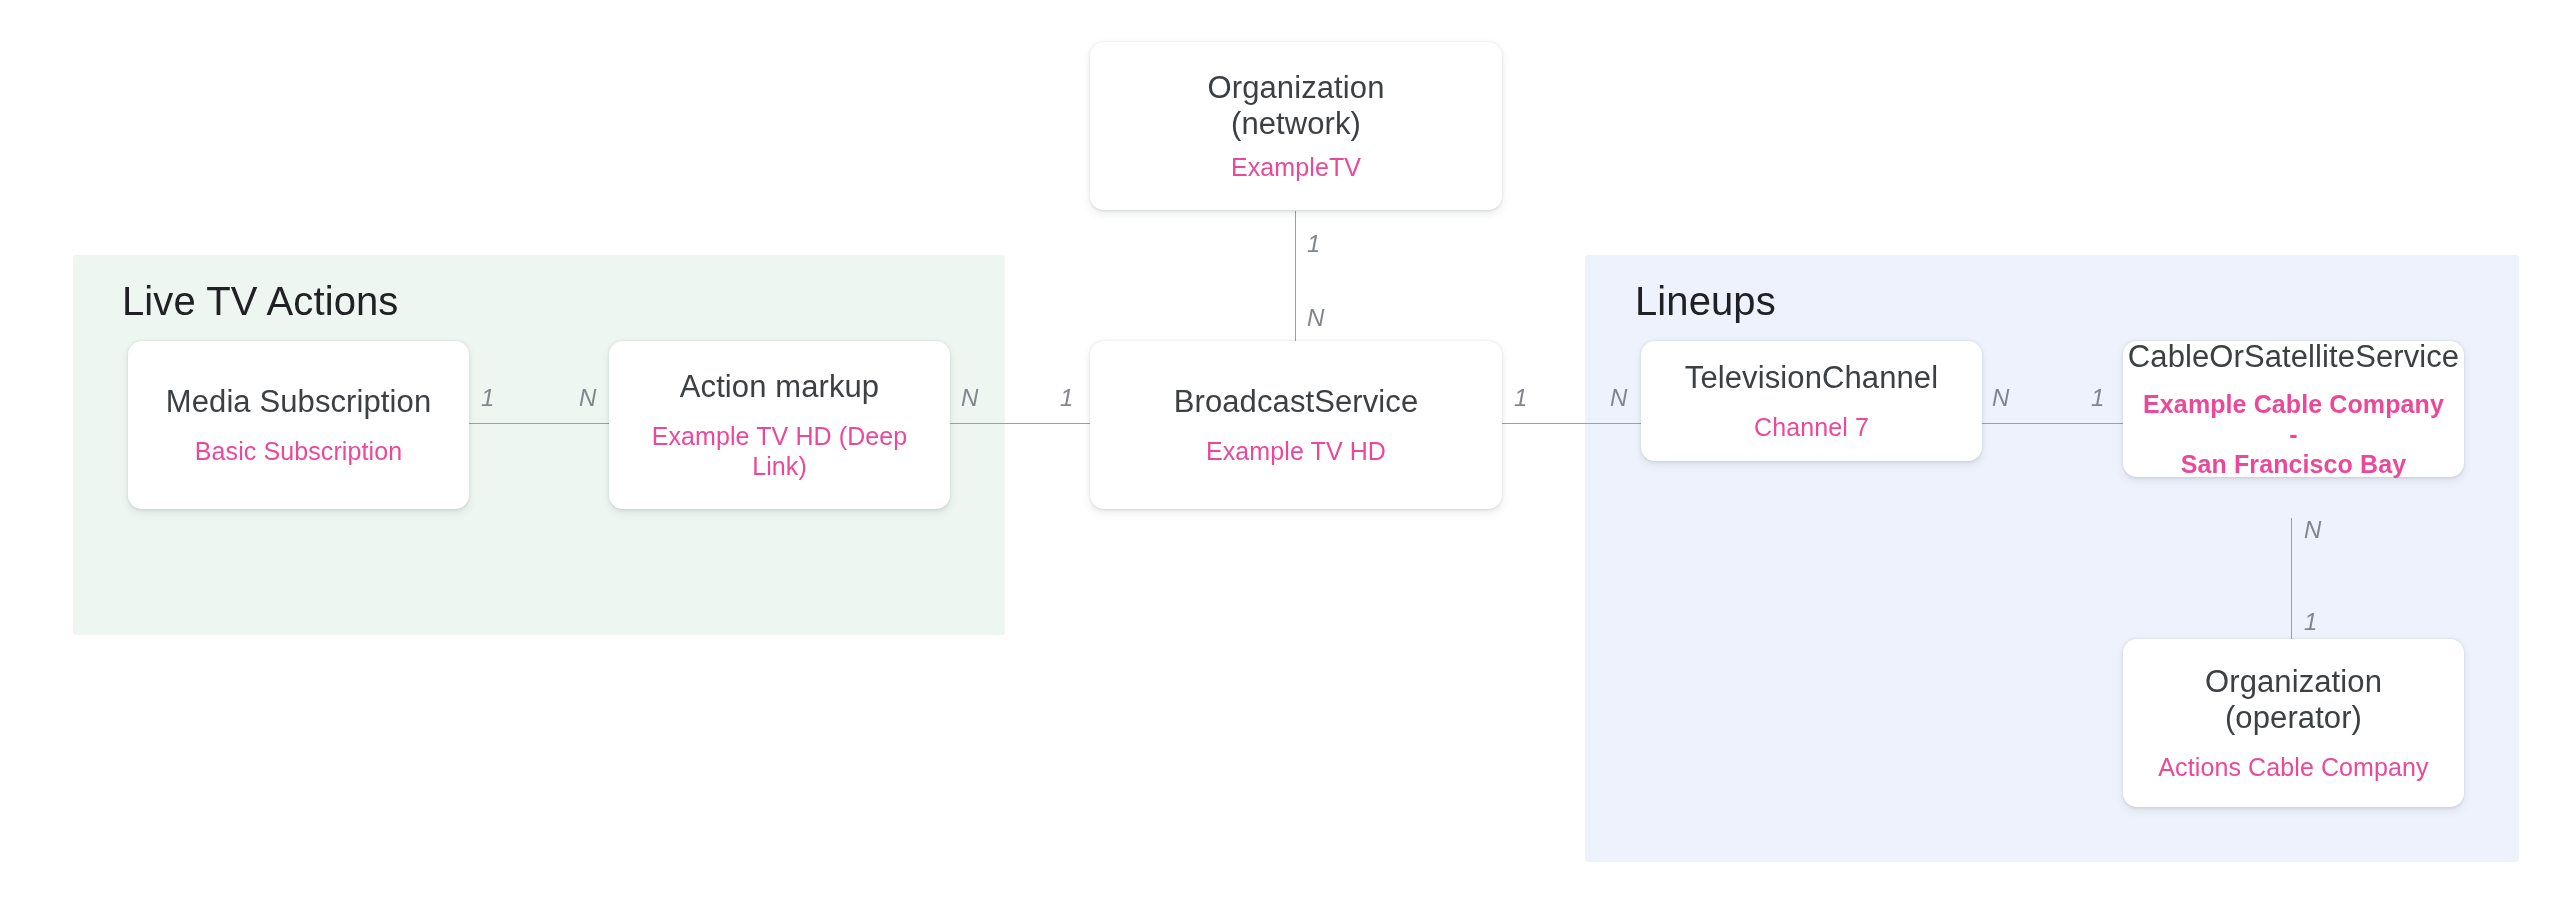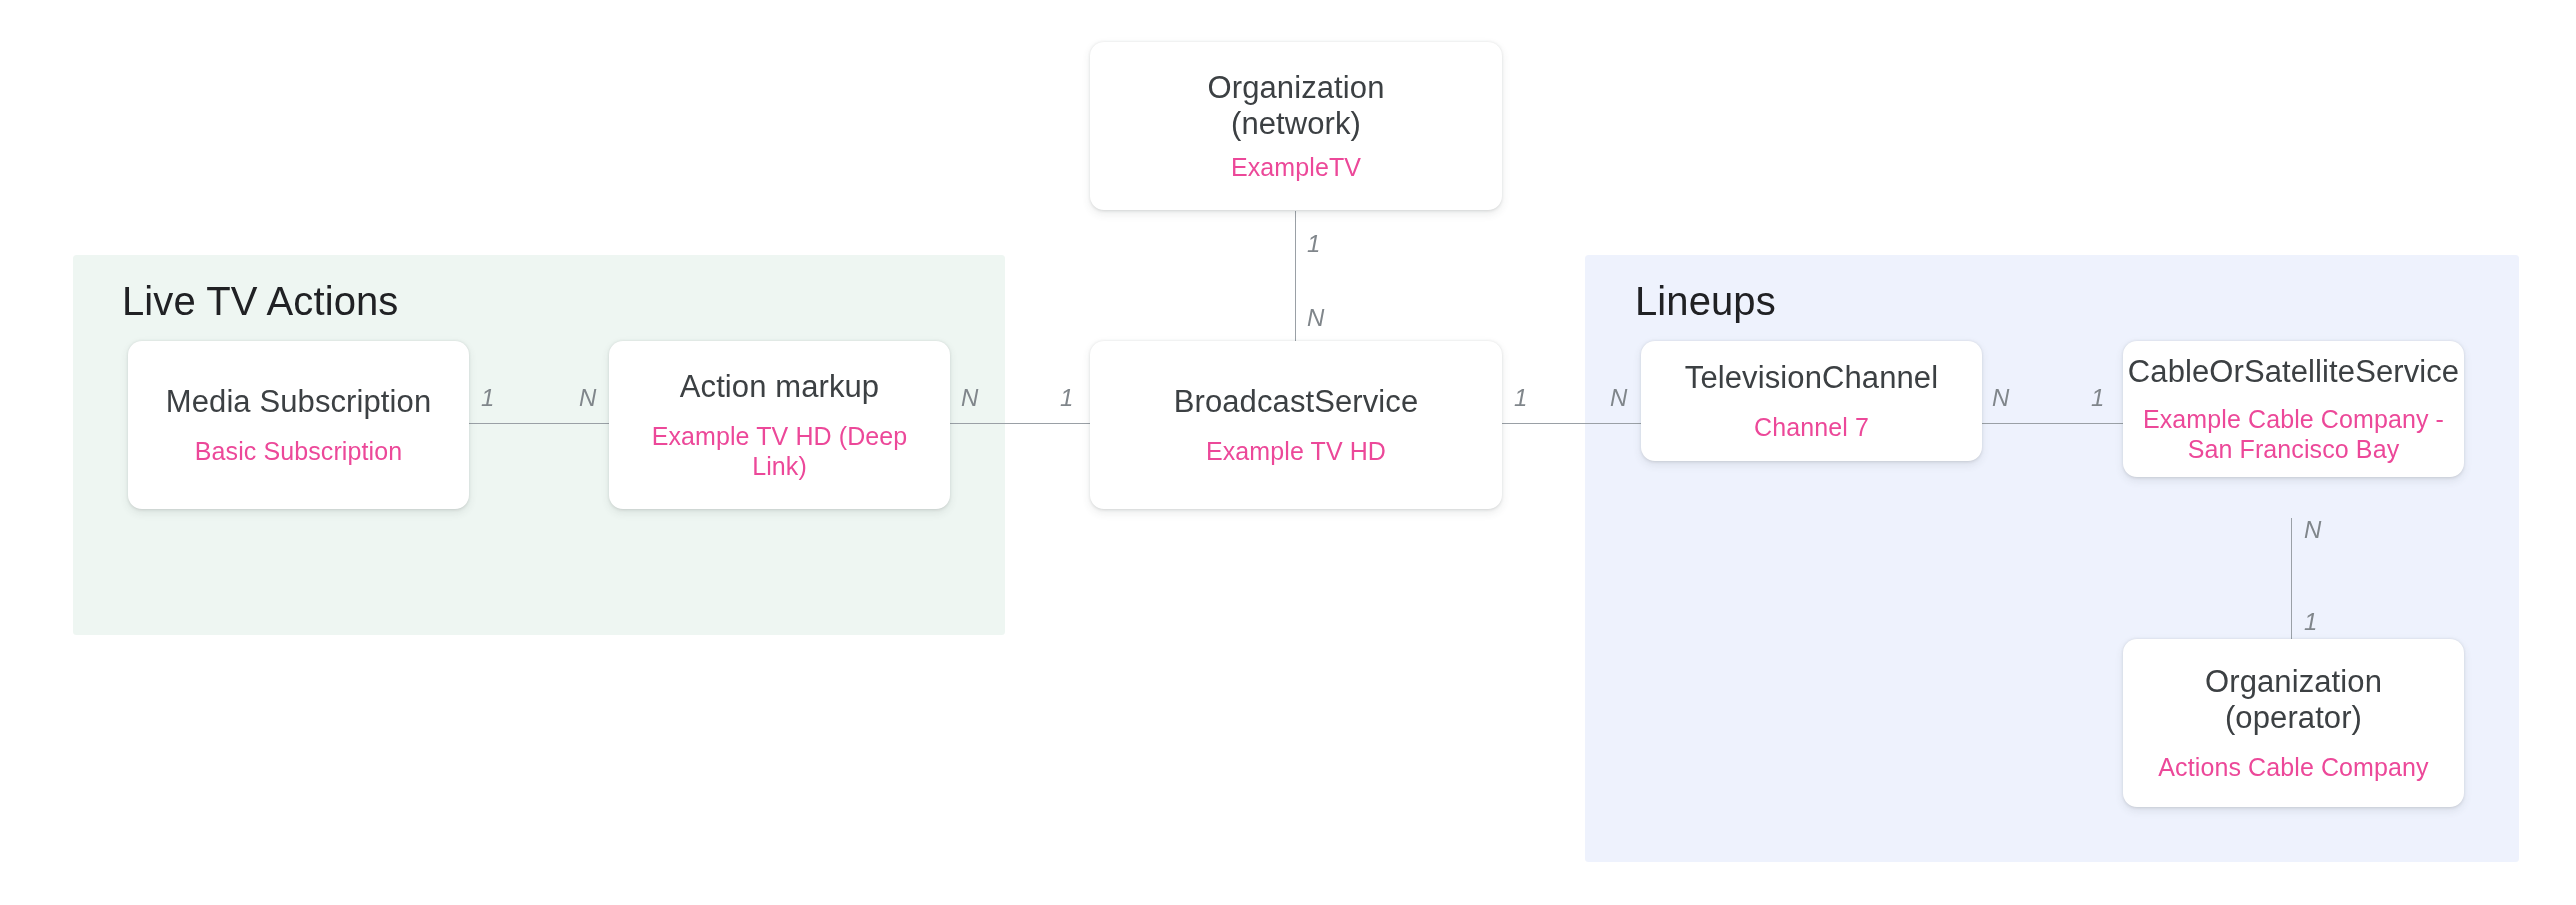--- a/index.html
+++ b/index.html
@@ -84,21 +84,21 @@
     <div class="card-sub">Example TV HD</div>
   </div>
 
   <div class="card card-overlay" style="left:1641px;top:341px;width:341px;height:120px;">
     <div class="card-title">TelevisionChannel</div>
     <div class="card-sub">Channel 7</div>
   </div>
 
   <div class="card card-overlay" style="left:2123px;top:341px;width:341px;height:136px;text-align:center;">
     <div class="card-title">CableOrSatelliteService</div>
-    <div class="card-sub" style="margin-top:14px;">
+    <div class="card-sub" style="margin-top:14px;font-weight:bold;">
       <span>Example Cable Company -</span><br>
       <span>San Francisco Bay</span>
     </div>
   </div>
 
   <div class="card card-overlay" style="left:2123px;top:639px;width:341px;height:168px;">
     <div class="card-title">Organization (operator)</div>
     <div class="card-sub">Actions Cable Company</div>
   </div>
 

